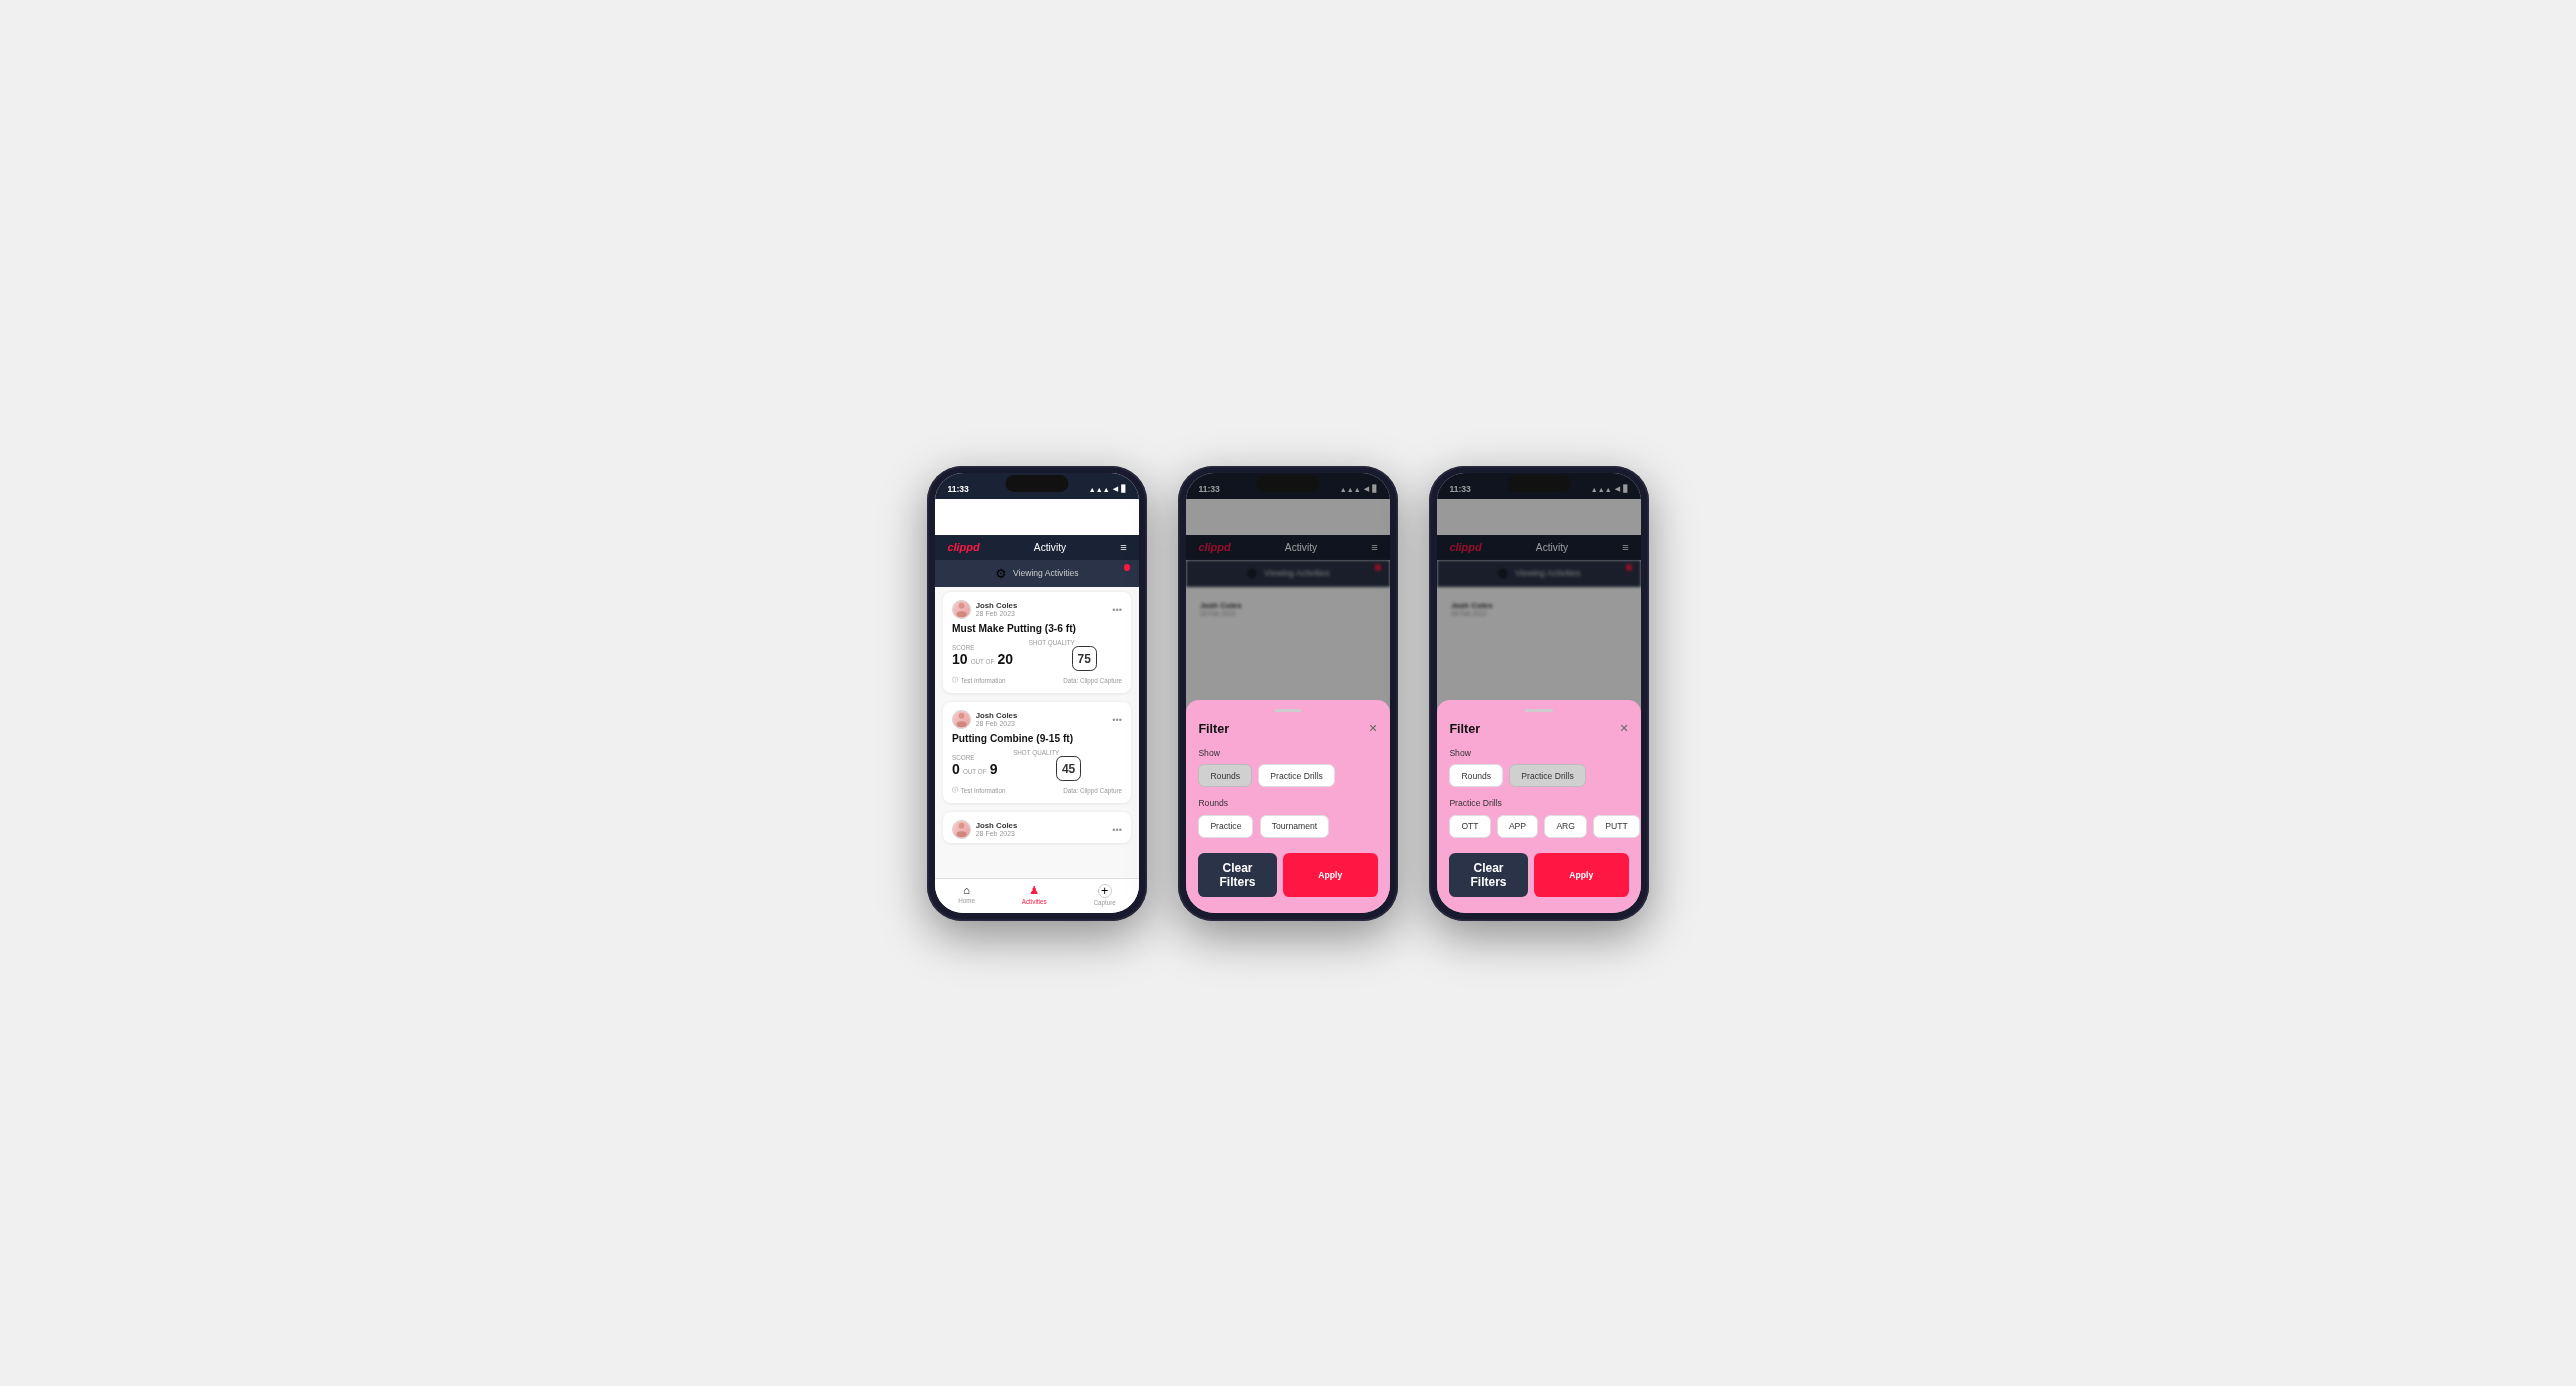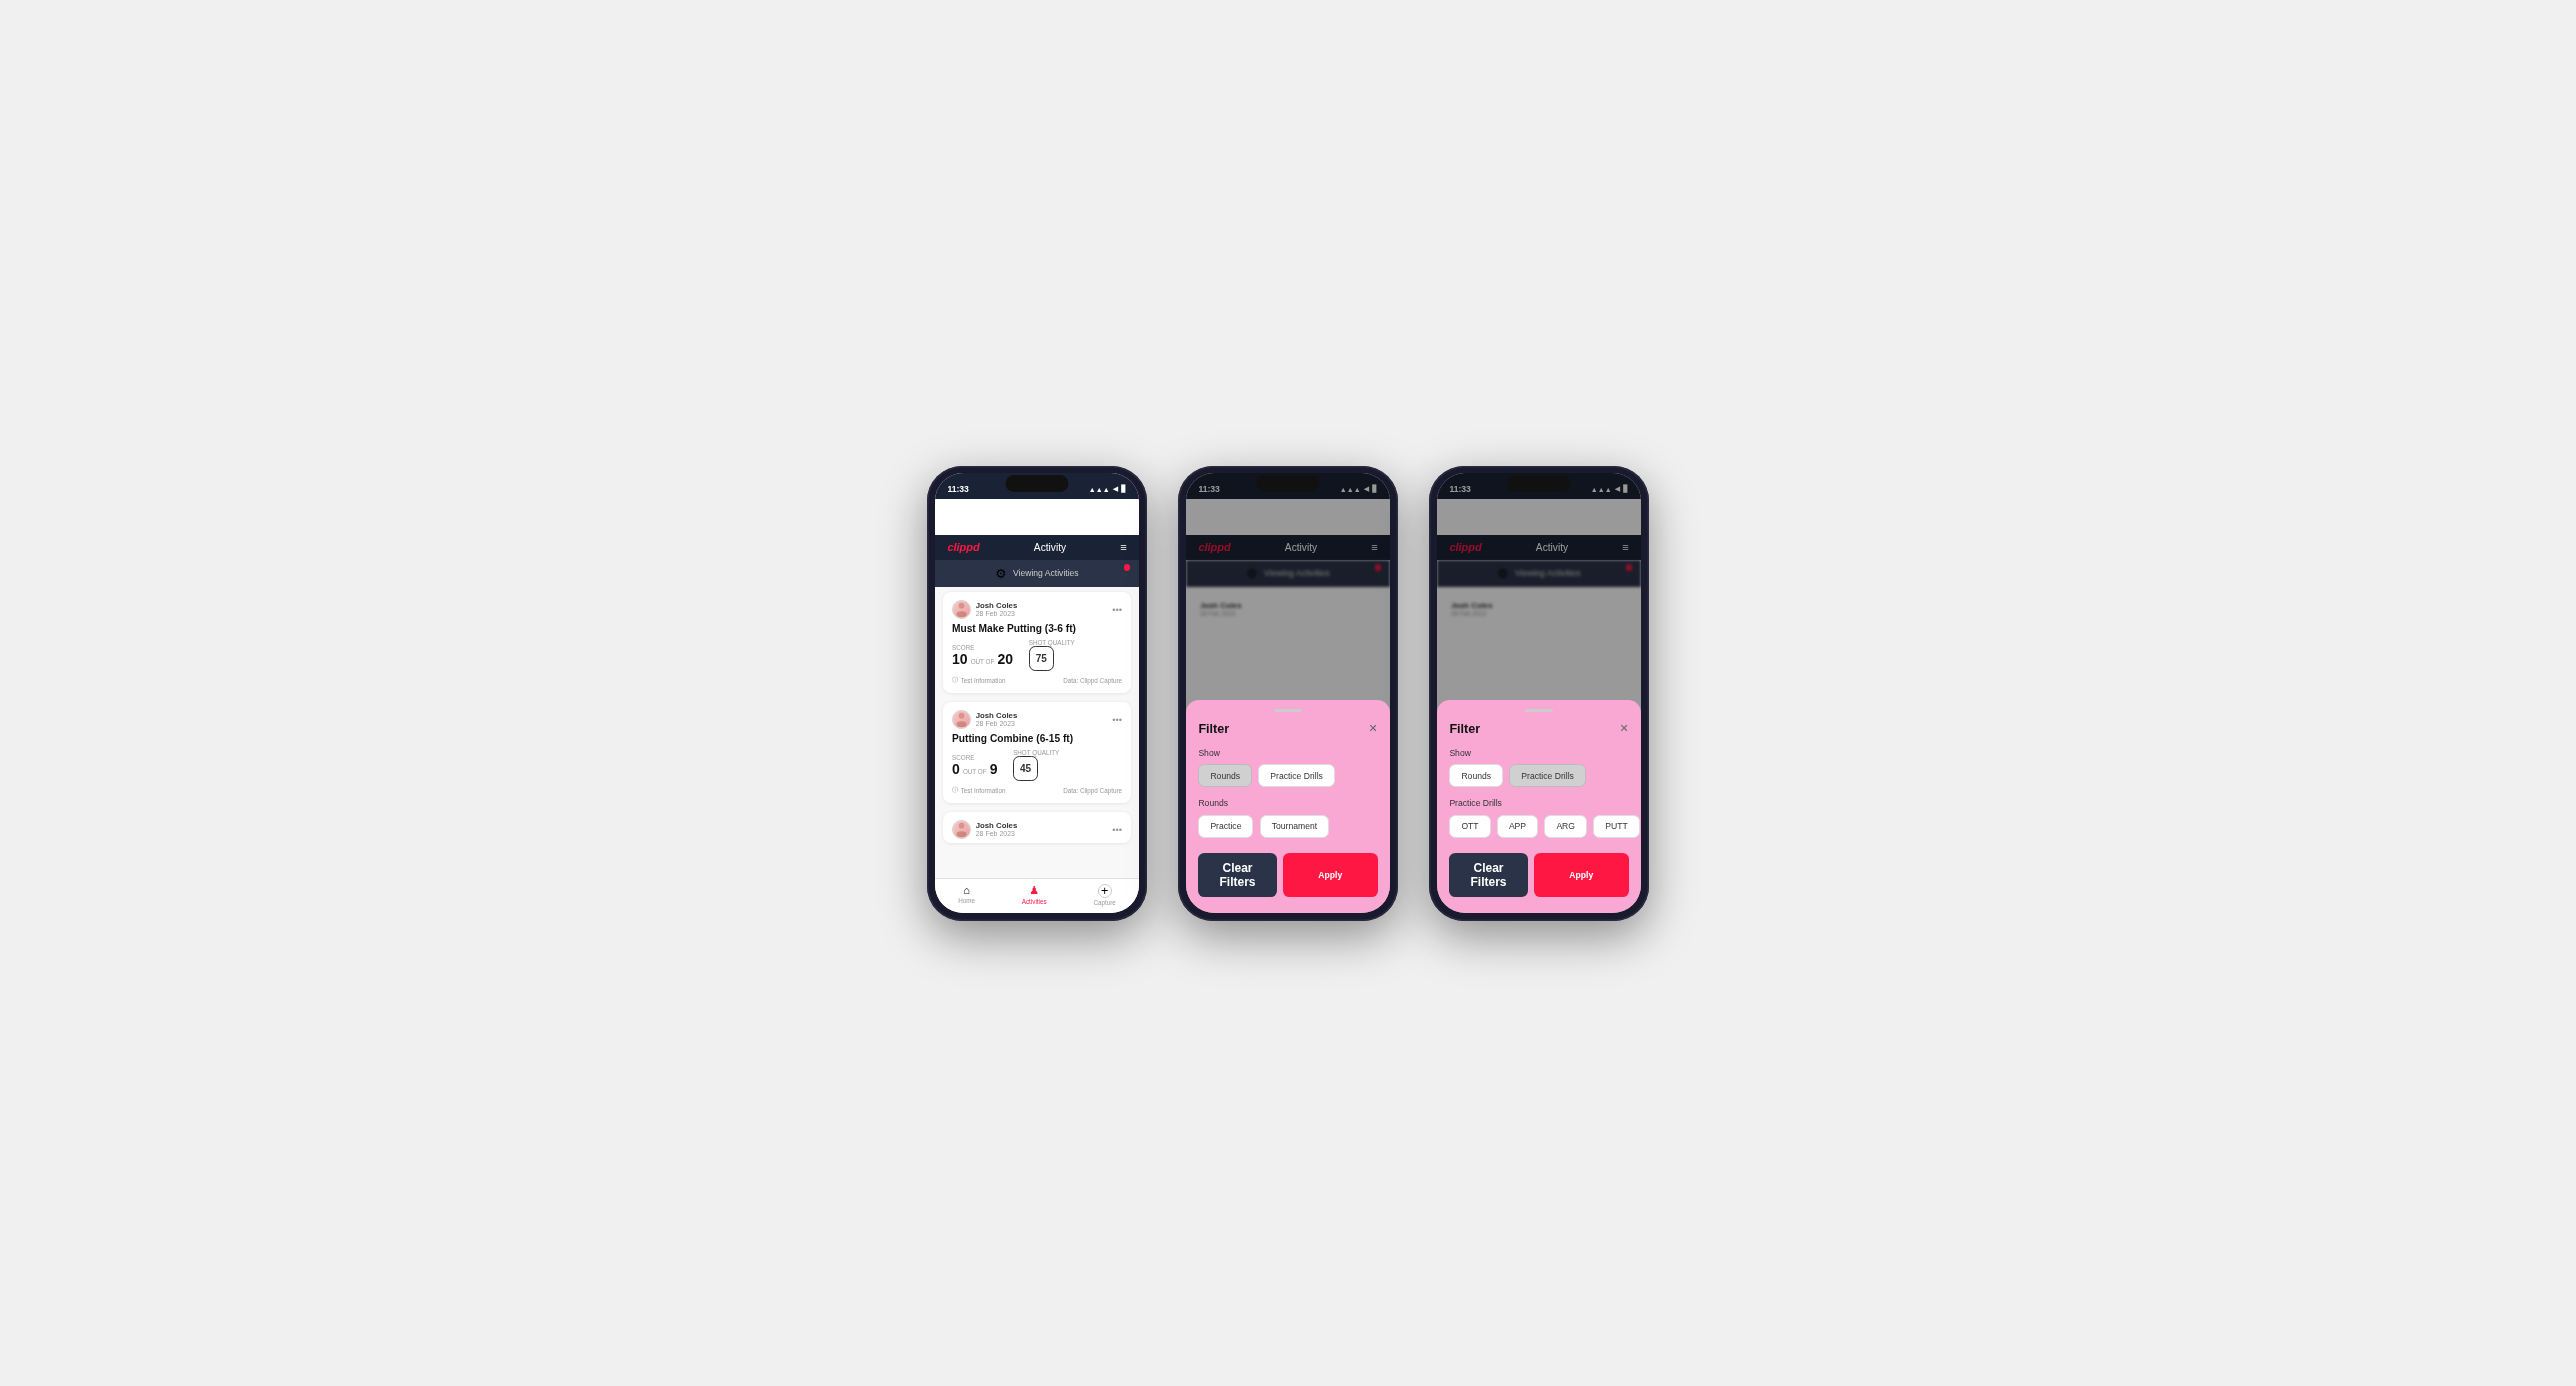--- a/index.html
+++ b/index.html
@@ -251,23 +251,24 @@
     }
 
     .shot-quality-badge {
       width: 25px;
       height: 25px;
       border: 1.6px solid #333;
       border-radius: 6.3px;
       display: flex;
       align-items: center;
       justify-content: center;
-      font-size: 10px;
+      font-size: 12px;
       font-weight: 700;
       color: #333;
+      margin-left: 43px;
     }
 
     .card-footer {
       display: flex;
       justify-content: space-between;
       align-items: center;
       margin-top: 4.7px;
     }
 
     .card-footer-text {
@@ -514,21 +515,21 @@
                     </svg>
                 </div>
               </div>
               <div class="user-info">
                 <div class="name">Josh Coles</div>
                 <div class="date">28 Feb 2023</div>
               </div>
             </div>
             <span class="more-btn">•••</span>
           </div>
-          <div class="card-title">Putting Combine (6-15 ft)</div>
+          <div class="card-title">Putting Combine (9-15 ft)</div>
           <div class="card-stats">
             <div class="stat-group">
               <span class="stat-label">Score</span>
               <div class="stat-out-of">
                 <span class="stat-value">0</span>
                 <span class="out-of-text">OUT OF</span>
                 <span class="stat-value" style="font-size:14px;">9</span>
               </div>
             </div>
             <div class="stat-group" style="margin-left:6.3px;">

